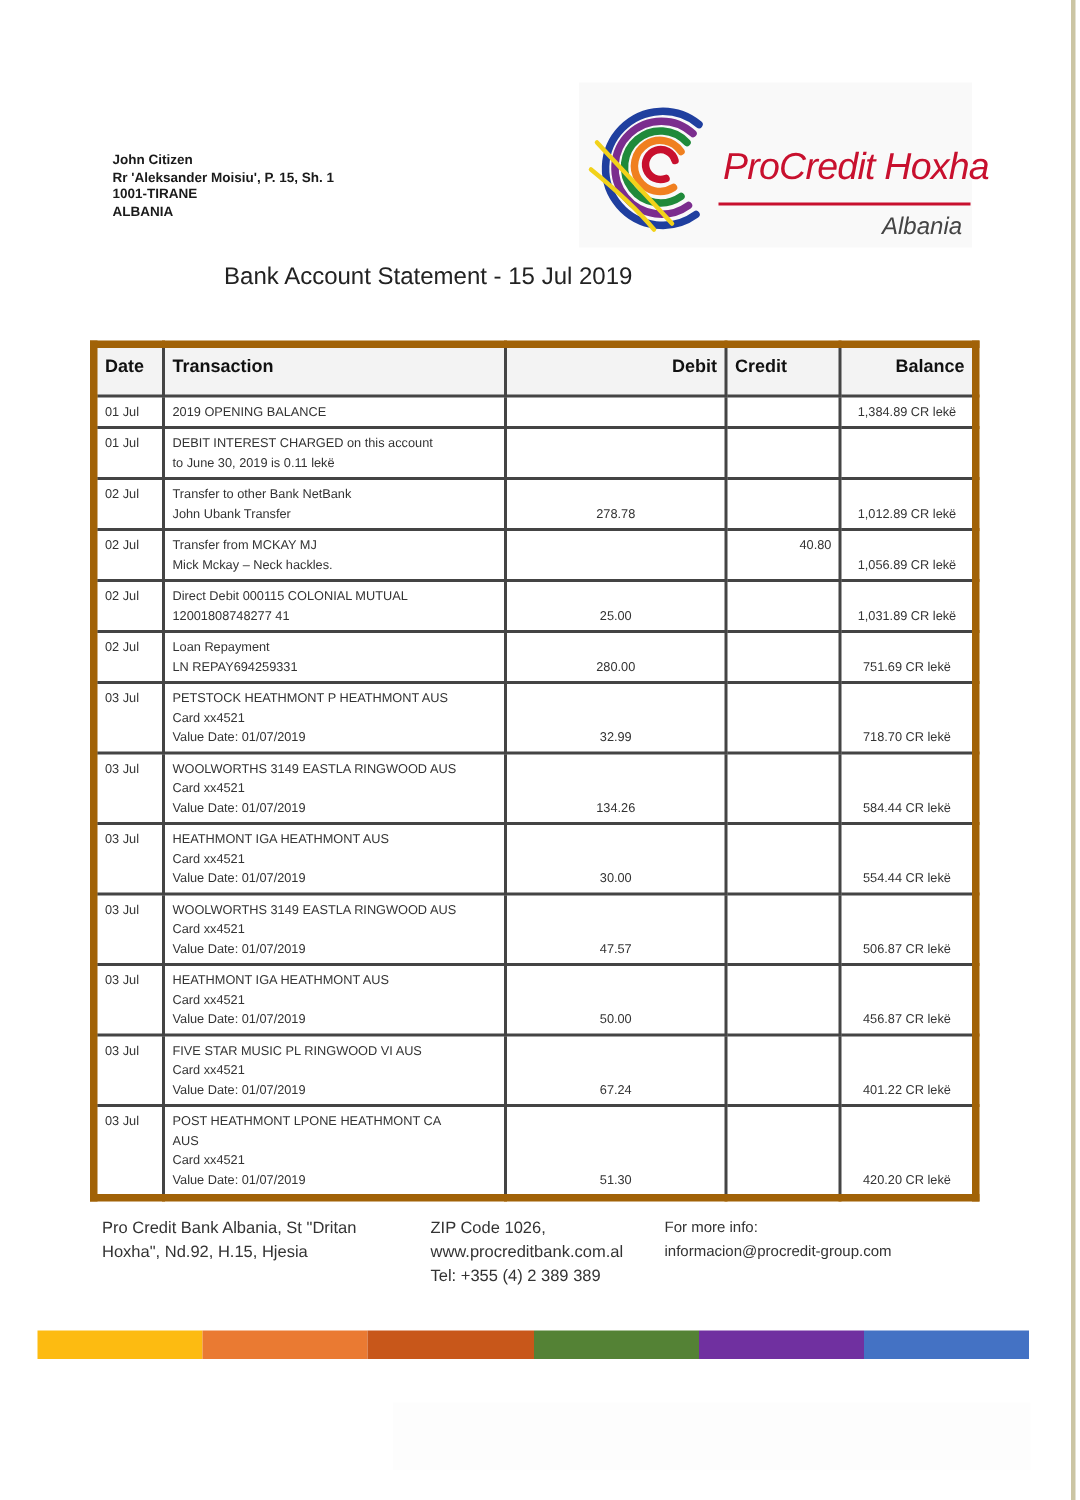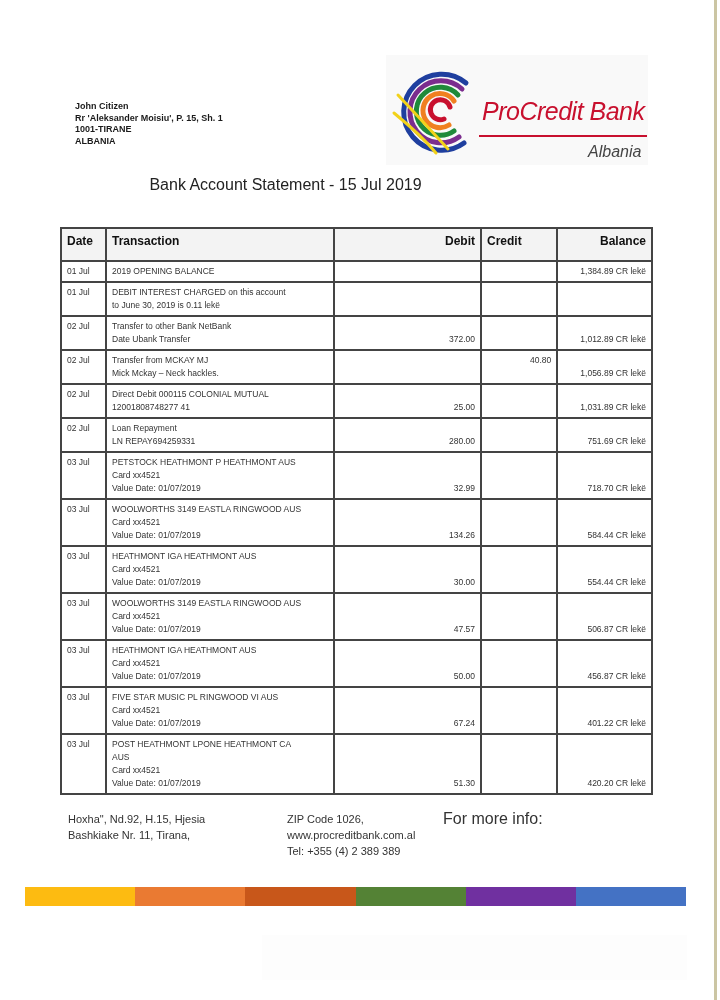--- a/index.html
+++ b/index.html
@@ -5,33 +5,33 @@
   html, body { margin:0; padding:0; }
   body { width:720px; height:1000px; background:#ffffff; position:relative; overflow:hidden; font-family:"Liberation Sans", sans-serif; color:#222; }
   .page-edge { position:absolute; left:714px; top:0; width:3px; height:1000px; background:#cbc5a3; }
   .addr { position:absolute; left:75px; top:101px; font-size:9px; font-weight:bold; line-height:11.5px; color:#1a1a1a; }
   .logo { position:absolute; left:386px; top:55px; width:262px; height:110px; background:#f9f9f9; }
   .logo svg { position:absolute; left:0; top:0; }
   .brand { position:absolute; left:96px; top:42px; font-size:25px; font-style:italic; color:#c8102e; letter-spacing:-0.5px; white-space:nowrap; }
   .brand-line { position:absolute; left:93px; top:80px; width:168px; height:2px; background:#c8102e; }
   .brand-sub { position:absolute; left:202px; top:88px; font-size:16px; font-style:italic; color:#444; }
   .title { position:absolute; left:0; width:571px; top:176px; text-align:center; font-size:16px; color:#222; }
-  table.stmt { position:absolute; left:60px; top:227px; width:593px; border-collapse:collapse; border:2px solid #a16207; font-size:8.5px; color:#333; }
+  table.stmt { position:absolute; left:60px; top:227px; width:593px; border-collapse:collapse; border:5px solid #a16207; font-size:8.5px; color:#333; }
   table.stmt td, table.stmt th { border:2px solid #444; vertical-align:top; padding:3px 5px; line-height:13px; }
   table.stmt th { font-size:12px; font-weight:bold; height:25px; padding:6px 5px 0 5px; text-align:left; color:#111; background:#f3f3f3; }
   table.stmt th.num, table.stmt td.num { text-align:right; }
-  table.stmt td.num { vertical-align:bottom; }
+  table.stmt td.num { vertical-align:bottom;text-align:center; }
   .c-date { width:33px; }
   .c-tx { width:216px; }
   .c-deb { width:135px; }
   .c-cre { width:55px; }
   .footer { position:absolute; top:811px; font-size:11px; line-height:16px; color:#333; }
   .f1 { left:68px; width:200px; }
   .f2 { left:287px; width:170px; }
-  .f3 { left:443px; width:240px; font-size:16px; }
+  .f3 { left:443px; width:240px; font-size:10px; }
   .stripe { position:absolute; left:25px; top:887px; height:19px; display:flex; width:661px; }
   .stripe div { flex:1; height:19px; }
   .watermark { position:absolute; left:262px; top:935px; width:425px; height:45px; background:#fbfcfc; opacity:0.6; }
 </style>
 </head>
 <body>
 
 <div class="page-edge"></div>
 
 <div class="addr">
@@ -46,21 +46,21 @@
     <g fill="none" stroke-width="5" stroke-linecap="round">
       <path d="M78 88 A38 38 0 1 1 80 28" stroke="#1f3f9f"></path>
       <path d="M73 82 A31 31 0 1 1 76 34" stroke="#7b2d8e"></path>
       <path d="M68 76 A24 24 0 1 1 72 40" stroke="#1f8a3a"></path>
       <path d="M63 70 A17 17 0 1 1 68 46" stroke="#f08020"></path>
       <path d="M58 64 A10 10 0 1 1 64 52" stroke="#c8102e"></path>
       <path d="M12 40 Q40 70 62 94" stroke="#f2d21a" stroke-width="3"></path>
       <path d="M8 58 Q35 80 50 98" stroke="#f2d21a" stroke-width="3"></path>
     </g>
   </svg>
-  <div class="brand">ProCredit Bank</div>
+  <div class="brand">ProCredit Hoxha</div>
   <div class="brand-line"></div>
   <div class="brand-sub">Albania</div>
 </div>
 
 <div class="title">Bank Account Statement - 15 Jul 2019</div>
 
 <table class="stmt">
   <thead>
     <tr>
       <th class="c-date">Date</th>
@@ -87,23 +87,23 @@
           <div>to June 30, 2019 is 0.11 lekë</div>
         </td>
         <td class="num"></td>
         <td class="num" style="vertical-align: top;"></td>
         <td class="num"></td>
       </tr>
       <tr>
         <td>02 Jul</td>
         <td>
           <div>Transfer to other Bank NetBank</div>
-          <div>Date Ubank Transfer</div>
-        </td>
-        <td class="num">372.00</td>
+          <div>John Ubank Transfer</div>
+        </td>
+        <td class="num">278.78</td>
         <td class="num" style="vertical-align: top;"></td>
         <td class="num">1,012.89  CR lekë</td>
       </tr>
       <tr>
         <td>02 Jul</td>
         <td>
           <div>Transfer from MCKAY MJ</div>
           <div>Mick Mckay – Neck hackles.</div>
         </td>
         <td class="num"></td>
@@ -205,30 +205,31 @@
           <div>Value Date: 01/07/2019</div>
         </td>
         <td class="num">51.30</td>
         <td class="num" style="vertical-align: top;"></td>
         <td class="num">420.20  CR lekë</td>
       </tr>
     </tbody>
 </table>
 
 <div class="footer f1">
+  <div>Pro Credit Bank Albania, St "Dritan</div>
   <div>Hoxha", Nd.92, H.15, Hjesia</div>
-  <div>Bashkiake Nr. 11, Tirana,</div>
 </div>
 <div class="footer f2">
   <div>ZIP Code 1026,</div>
   <div>www.procreditbank.com.al</div>
   <div>Tel: +355 (4) 2 389 389</div>
 </div>
 <div class="footer f3">
   <div>For more info:</div>
+  <div>informacion@procredit-group.com</div>
 </div>
 
 <div class="stripe" id="stripe">
     <div style="background: rgb(253, 187, 17);"></div>
     <div style="background: rgb(234, 122, 50);"></div>
     <div style="background: rgb(200, 87, 26);"></div>
     <div style="background: rgb(84, 130, 53);"></div>
     <div style="background: rgb(112, 48, 160);"></div>
     <div style="background: rgb(68, 114, 196);"></div>
   </div>

